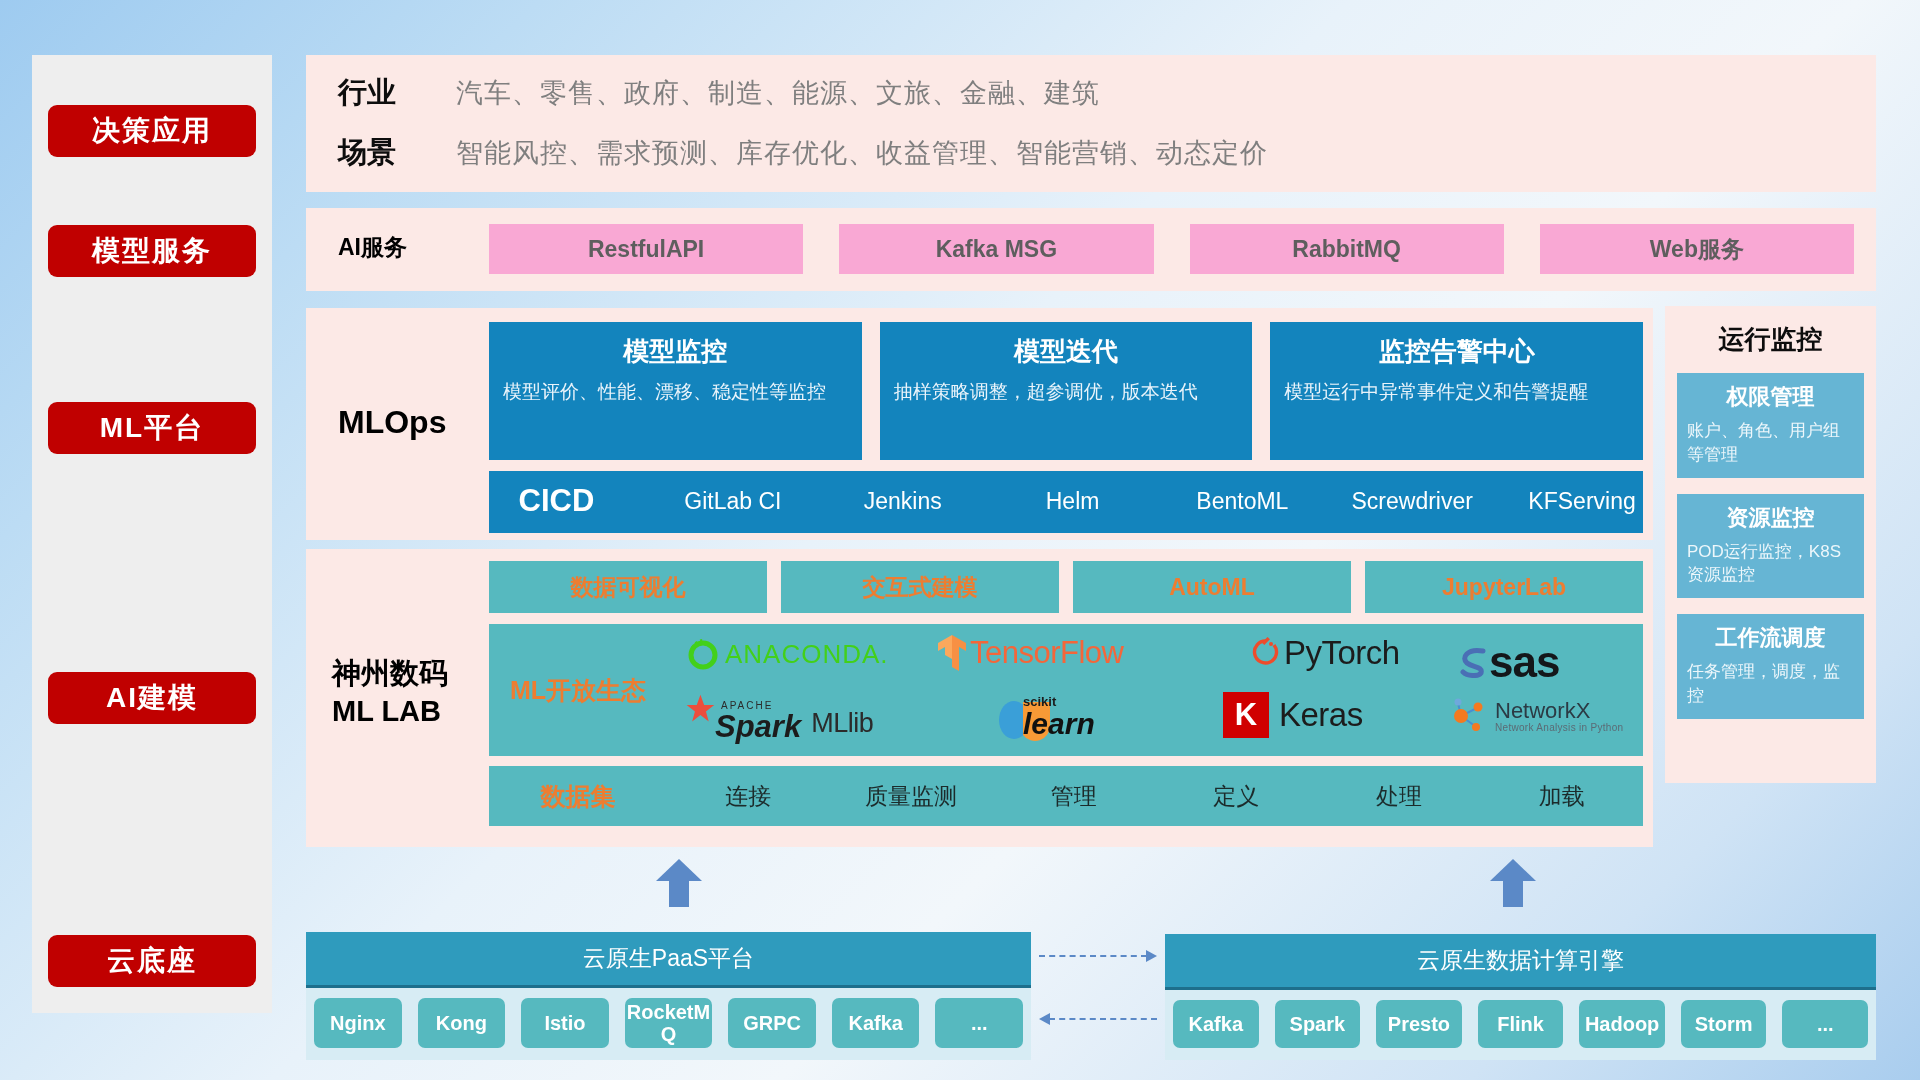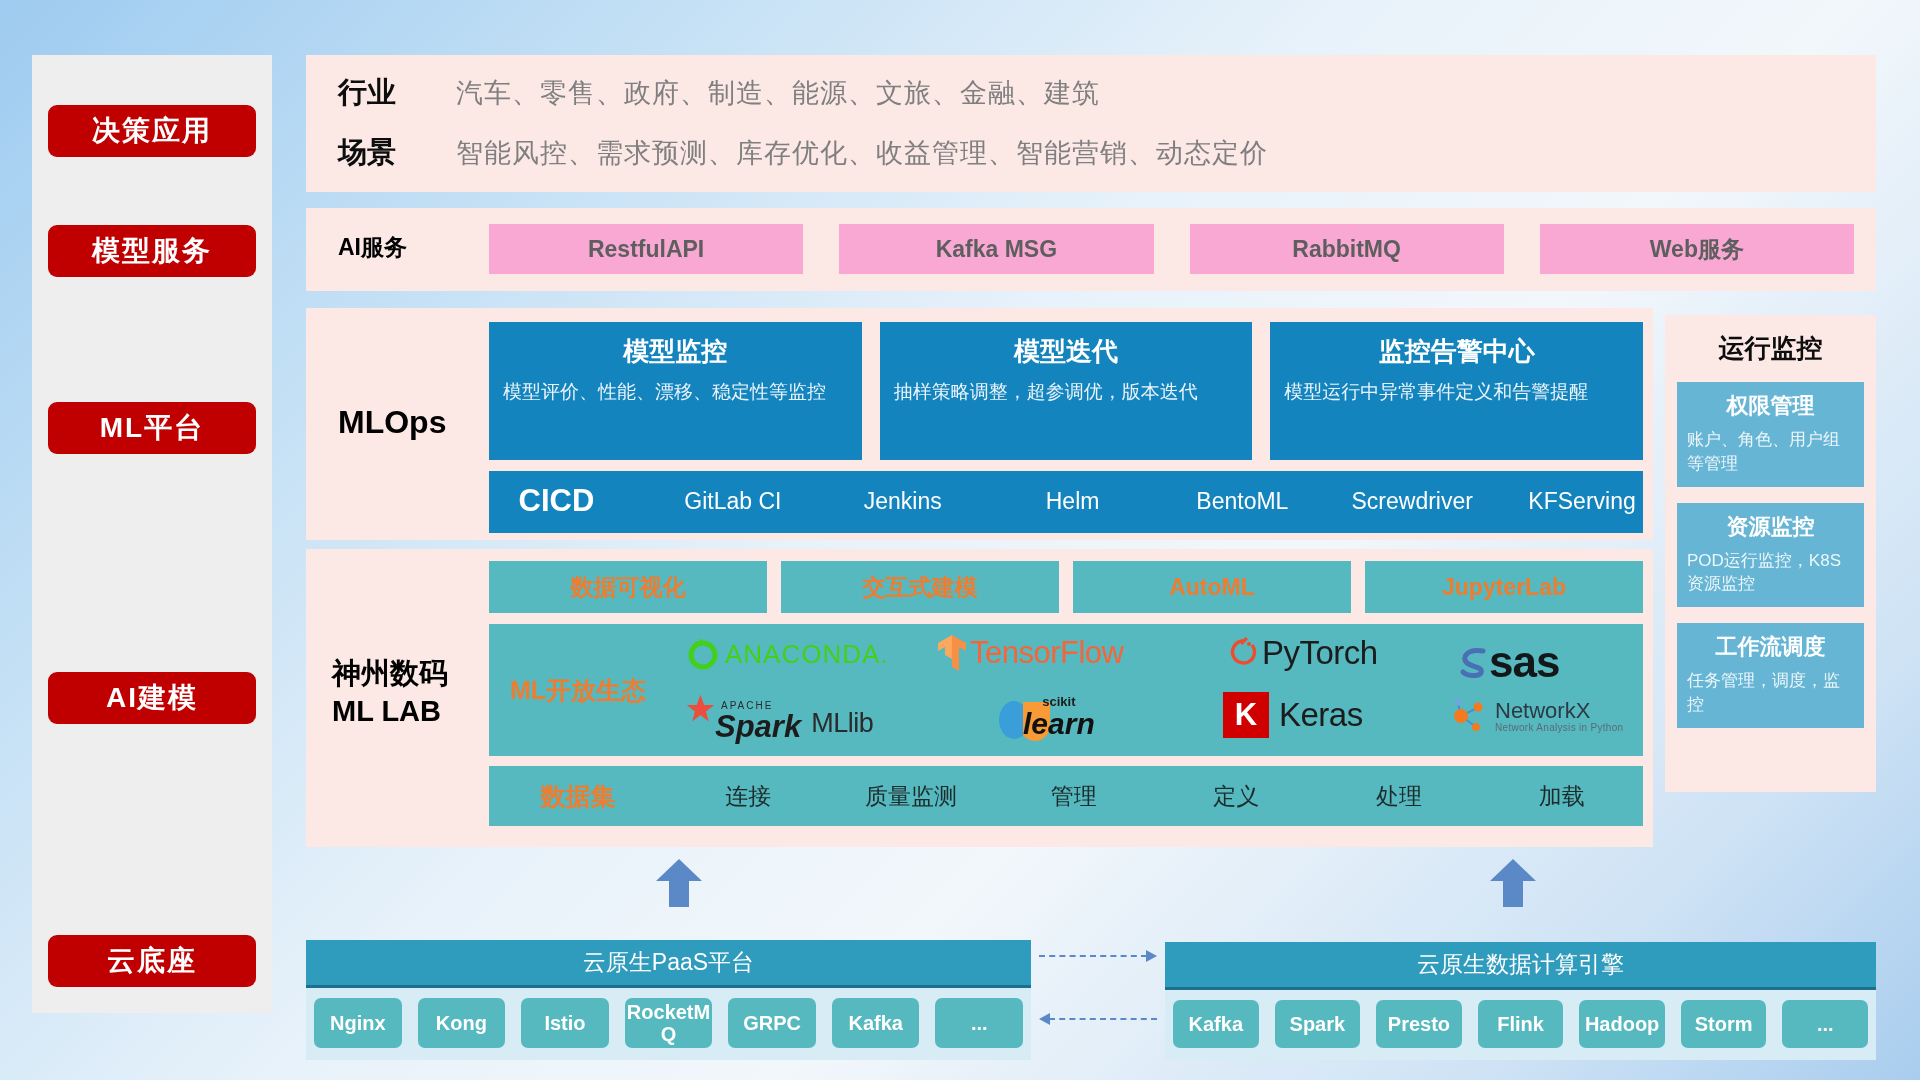--- a/index.html
+++ b/index.html
@@ -98,32 +98,32 @@
     display: flex; align-items: center; position: relative;
   }
   .eco-title { width: 178px; flex: none; color: #ed7d31; font-size: 25px; font-weight: bold; text-align: center; }
   .eco-logos { flex: 1; position: relative; height: 100%; }
 
   .ds-row { margin-top: 10px; height: 60px; background: #56b9bf; display: flex; align-items: center; }
   .ds-title { width: 178px; flex: none; color: #ed7d31; font-size: 25px; font-weight: bold; text-align: center; }
   .ds-item { flex: 1; text-align: center; color: #1c2b2b; font-size: 23px; }
 
   
-  #panel-monitor { left: 1359px; top: 260px; width: 211px; height: 477px; }
+  #panel-monitor { left: 1359px; top: 251px; width: 211px; height: 477px; }
   .mon-title { text-align: center; font-size: 26px; font-weight: bold; padding-top: 16px; color: #0d0d0d; }
   .mon-card {
     margin: 16px 12px 0 12px; background: #66b5d4; color: #fff; padding: 9px 10px 11px 10px;
   }
   .mon-card h5 { font-size: 22px; text-align: center; font-weight: bold; margin-bottom: 7px; }
   .mon-card p { font-size: 17px; line-height: 1.4; color: #edf7fb; font-weight: normal; }
 
   
   .cloud-group { position: absolute; bottom: 12px; }
   .cloud-head {
-    height: 48px; background: #2f9bbd; color: #fff;
+    height: 56px; background: #2f9bbd; color: #fff;
     display: flex; align-items: center; justify-content: center;
     font-size: 23px; border-bottom: 3px solid #1e6f8c;
   }
   .cloud-body {
     background: #d7ecf4; padding: 10px 8px 12px 8px; display: flex; gap: 16px;
   }
   .cloud-item {
     flex: 1; min-height: 48px; background: #56b9bf; border-radius: 7px;
     color: #fff; font-size: 20px; font-weight: bold;
     display: flex; align-items: center; justify-content: center;
@@ -255,21 +255,21 @@
             </div>
 
             <div class="logo" style="left:270px; top:9px;">
               <svg width="30" height="40" viewBox="0 0 30 40" aria-hidden="true">
                 <polygon points="15,2 29,10 29,18 22,14 22,38 15,34" fill="#f79044"></polygon>
                 <polygon points="15,2 1,10 1,18 8,14 8,22 15,26" fill="#fba85c"></polygon>
               </svg>
               <span class="logo-txt" style="color:#f4663a; font-size:31px; margin-left:3px;">TensorFlow</span>
             </div>
 
-            <div class="logo" style="left:562px; top:10px;">
+            <div class="logo" style="left:584px; top:10px;">
               <svg width="30" height="36" viewBox="0 0 30 36" aria-hidden="true">
                 <path d="M15 6 A11 11 0 1 0 23 10" fill="none" stroke="#ee4c2c" stroke-width="3.4"></path>
                 <rect x="13.2" y="2" width="3.4" height="8" fill="#ee4c2c" transform="rotate(45 15 6)"></rect>
                 <circle cx="20" cy="9" r="2" fill="#ee4c2c"></circle>
               </svg>
               <span class="logo-txt" style="color:#1c1c1c; font-size:33px; margin-left:3px;">PyTorch</span>
             </div>
 
             <div class="logo" style="left:790px; top:13px;">
               <svg width="34" height="32" viewBox="0 0 34 32" aria-hidden="true">
@@ -287,21 +287,21 @@
                 <span style="color:#1c1c1c; font-size:31px; font-weight:bold; font-style:italic; line-height:1;">Spark</span>
               </div>
               <span class="logo-txt" style="color:#2b2b2b; font-size:27px; margin-left:10px; margin-top:10px;">MLlib</span>
             </div>
 
             <div class="logo" style="left:330px; top:68px;">
               <svg width="56" height="52" viewBox="0 0 56 52" aria-hidden="true">
                 <ellipse cx="17" cy="28" rx="15" ry="19" fill="#3a9fd8"></ellipse>
                 <path d="M26 10 h27 v24 a15 15 0 0 1 -27 9 z" fill="#f89a36"></path>
               </svg>
-              <div style="position:absolute; left:26px; top:2px; display:flex; flex-direction:column; align-items:center;">
+              <div style="position:absolute; left:26px; top:2px; display:flex; flex-direction:column; align-items:flex-start;">
                 <span style="color:#1c1c1c; font-size:13px; font-weight:bold;">scikit</span>
                 <span style="color:#111; font-size:30px; font-style:italic; font-weight:bold; line-height:1;">learn</span>
               </div>
             </div>
 
             <div class="logo" style="left:556px; top:68px;">
               <span style="display:flex;align-items:center;justify-content:center;width:46px;height:46px;background:#d00000;color:#fff;font-size:31px;font-weight:bold;">K</span>
               <span class="logo-txt" style="color:#1c1c1c; font-size:33px; margin-left:10px;">Keras</span>
             </div>
 

